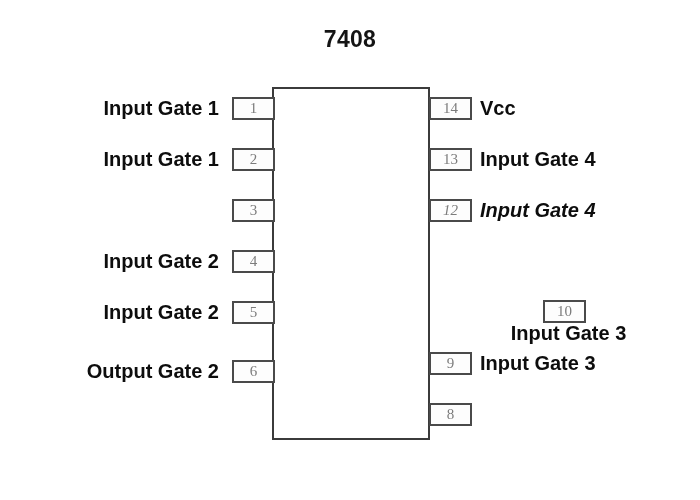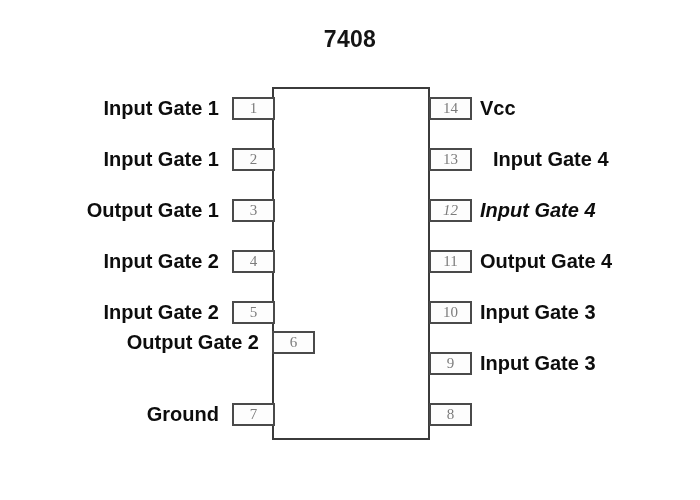--- a/index.html
+++ b/index.html
@@ -119,83 +119,70 @@
   </div>
 
   <div class="pin-row left" style="top:147px;">
     <span class="pin-label">Input Gate 1</span>
     <span class="pin-box">
       <span class="pin-num">2</span>
     </span>
   </div>
 
   <div class="pin-row left" style="top:198px;">
-    <span class="pin-label">Output Gate 1</span>
     <span class="pin-box">
       <span class="pin-num">3</span>
     </span>
   </div>
 
   <div class="pin-row left" style="top:249px;">
     <span class="pin-label">Input Gate 2</span>
     <span class="pin-box">
       <span class="pin-num">4</span>
     </span>
   </div>
 
   <div class="pin-row left" style="top:300px;">
     <span class="pin-label">Input Gate 2</span>
     <span class="pin-box">
       <span class="pin-num">5</span>
     </span>
   </div>
 
-  <div class="pin-row left" style="top:330px;padding-left:40px;">
+  <div class="pin-row left" style="top:359px;">
     <span class="pin-label">Output Gate 2</span>
     <span class="pin-box">
       <span class="pin-num">6</span>
     </span>
   </div>
 
-  <div class="pin-row left" style="top:402px;">
-    <span class="pin-label">Ground</span>
-    <span class="pin-box">
-      <span class="pin-num">7</span>
-    </span>
-  </div>
 
   <div class="pin-row right" style="top:96px;">
     <span class="pin-box">
       <span class="pin-num">14</span>
     </span>
     <span class="pin-label">Vcc</span>
   </div>
 
-  <div class="pin-row right" style="top:147px;gap:13px;">
+  <div class="pin-row right" style="top:147px;">
     <span class="pin-box">
       <span class="pin-num">13</span>
     </span>
     <span class="pin-label">Input Gate 4</span>
   </div>
 
   <div class="pin-row right" style="top:198px;font-style:italic;">
     <span class="pin-box">
       <span class="pin-num">12</span>
     </span>
     <span class="pin-label">Input Gate 4</span>
   </div>
 
-  <div class="pin-row right" style="top:249px;">
-    <span class="pin-box">
-      <span class="pin-num">11</span>
-    </span>
-    <span class="pin-label">Output Gate 4</span>
-  </div>
-
-  <div class="pin-row right" style="top:300px;">
+
+  <div class="pin-row right" style="top:300px;flex-direction:column;">
     <span class="pin-box">
       <span class="pin-num">10</span>
     </span>
     <span class="pin-label">Input Gate 3</span>
   </div>
 
   <div class="pin-row right" style="top:351px;">
     <span class="pin-box">
       <span class="pin-num">9</span>
     </span>

